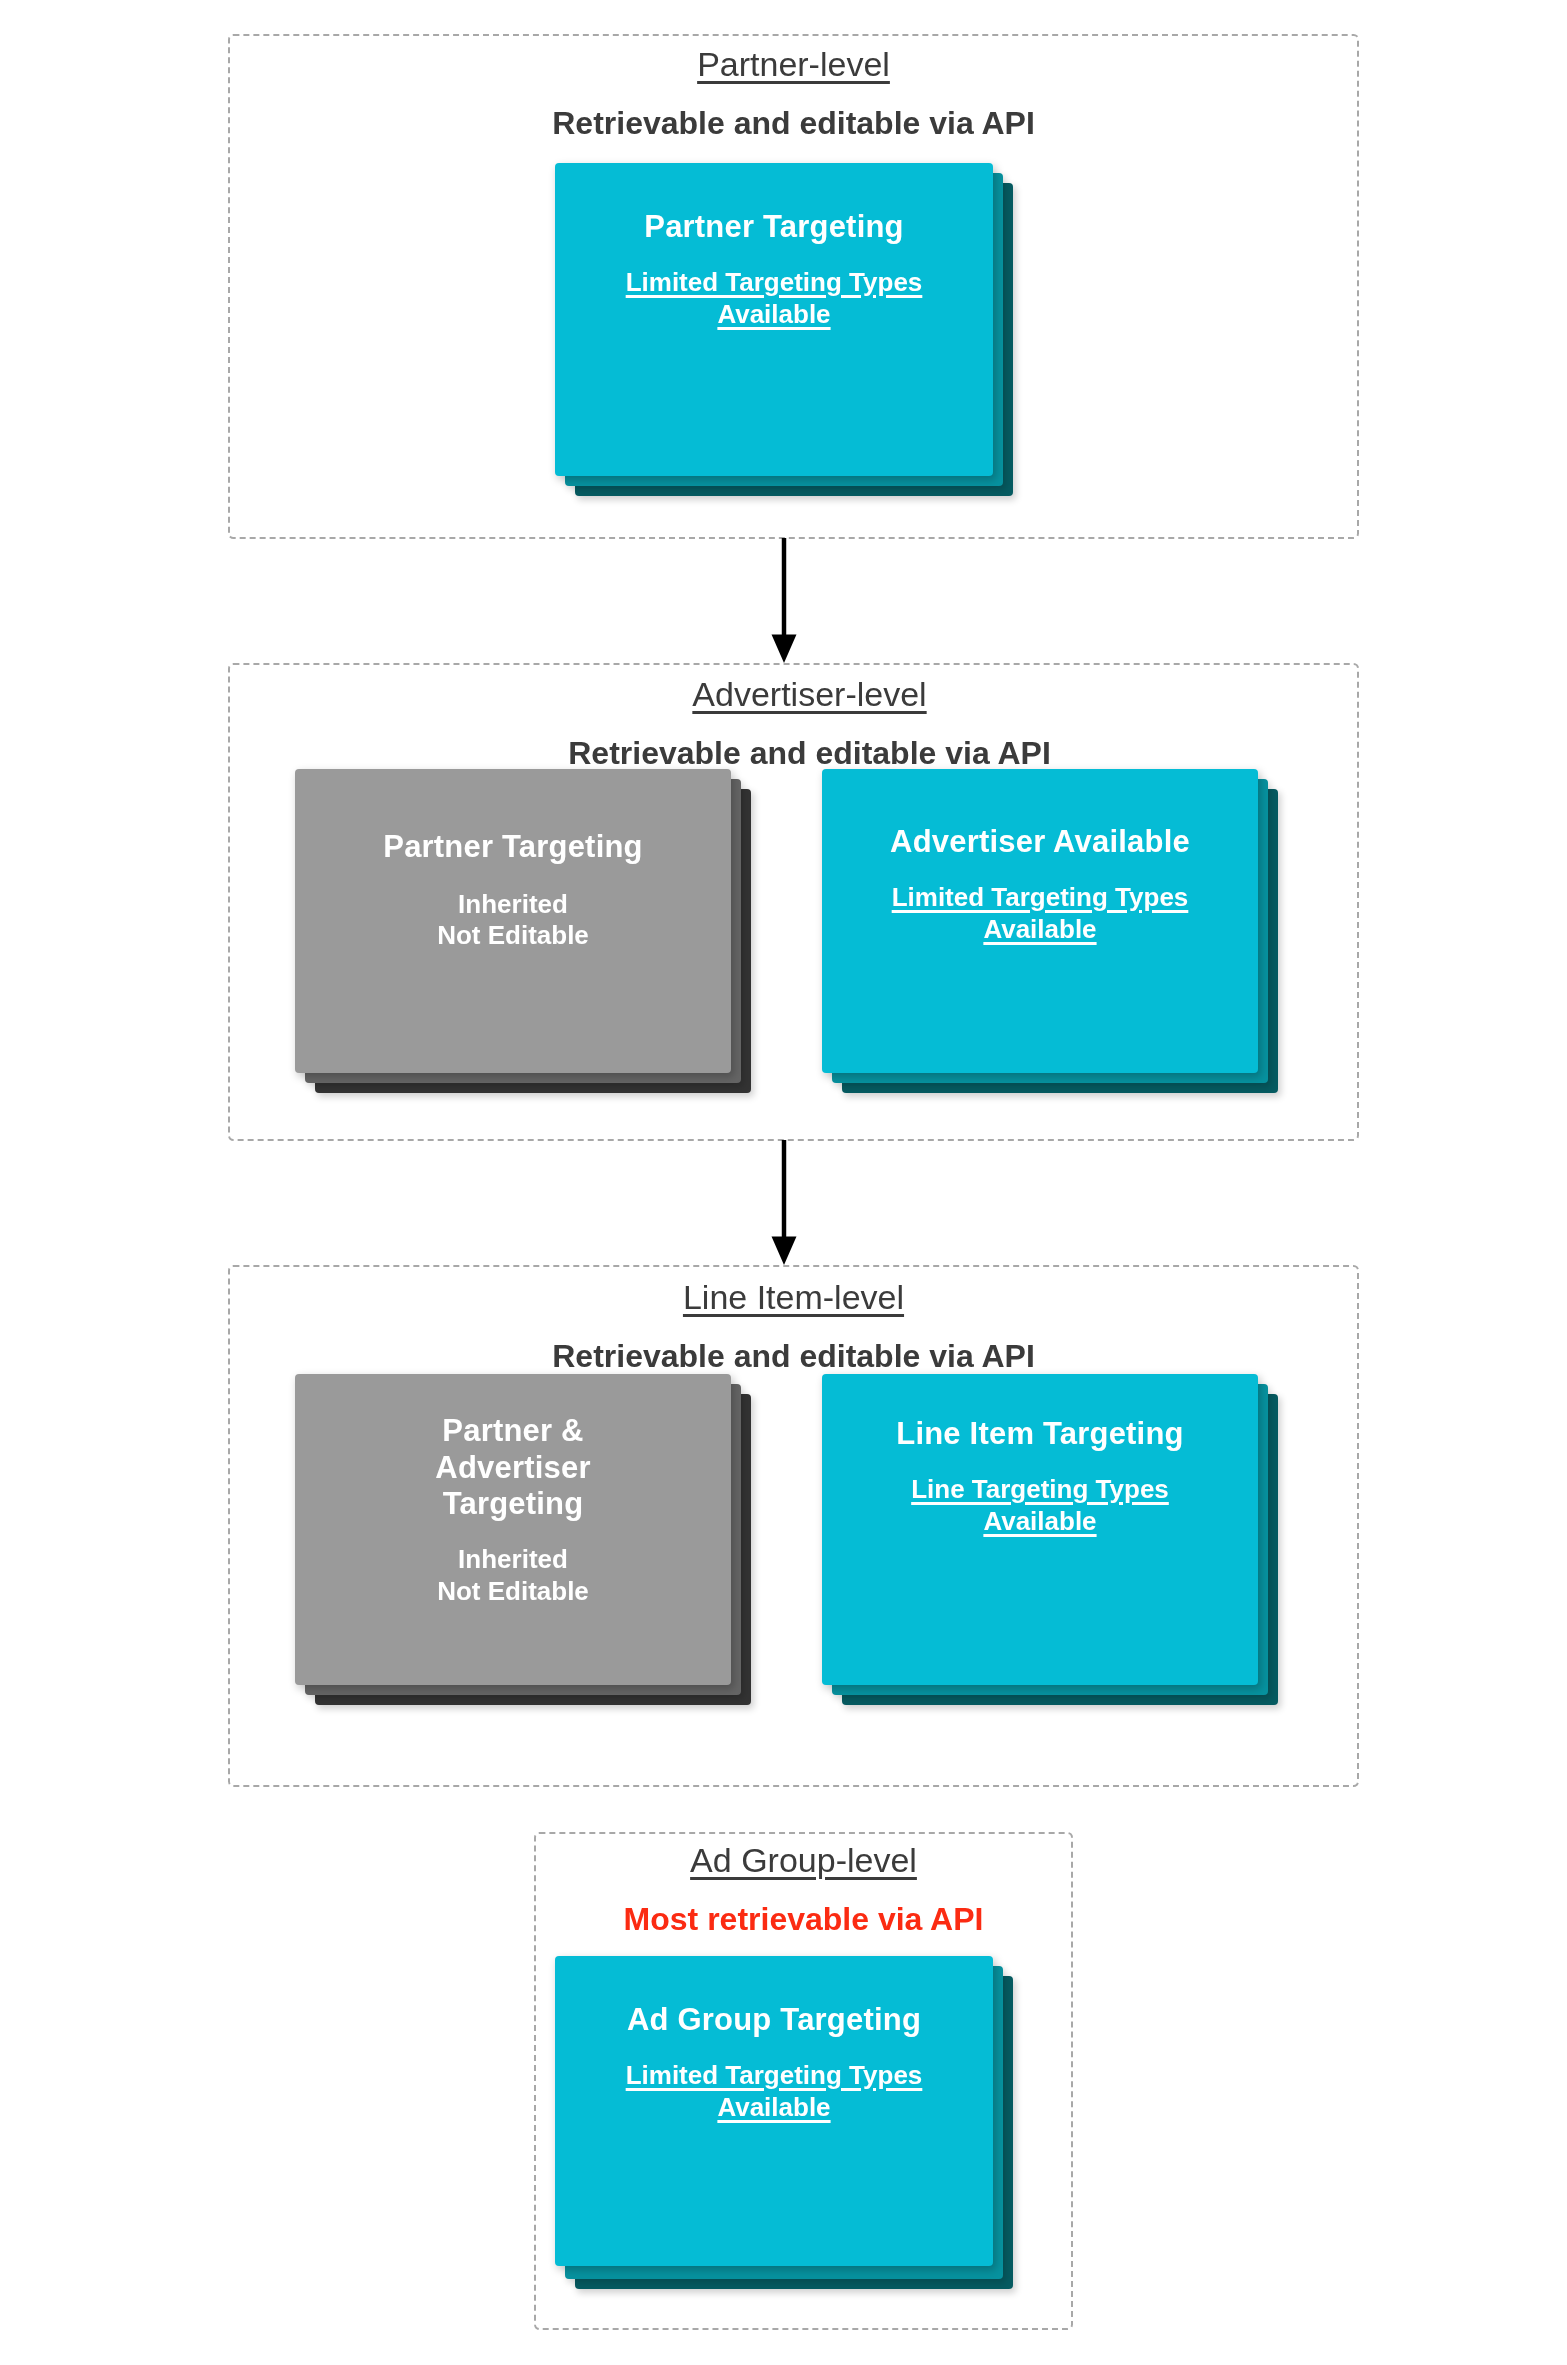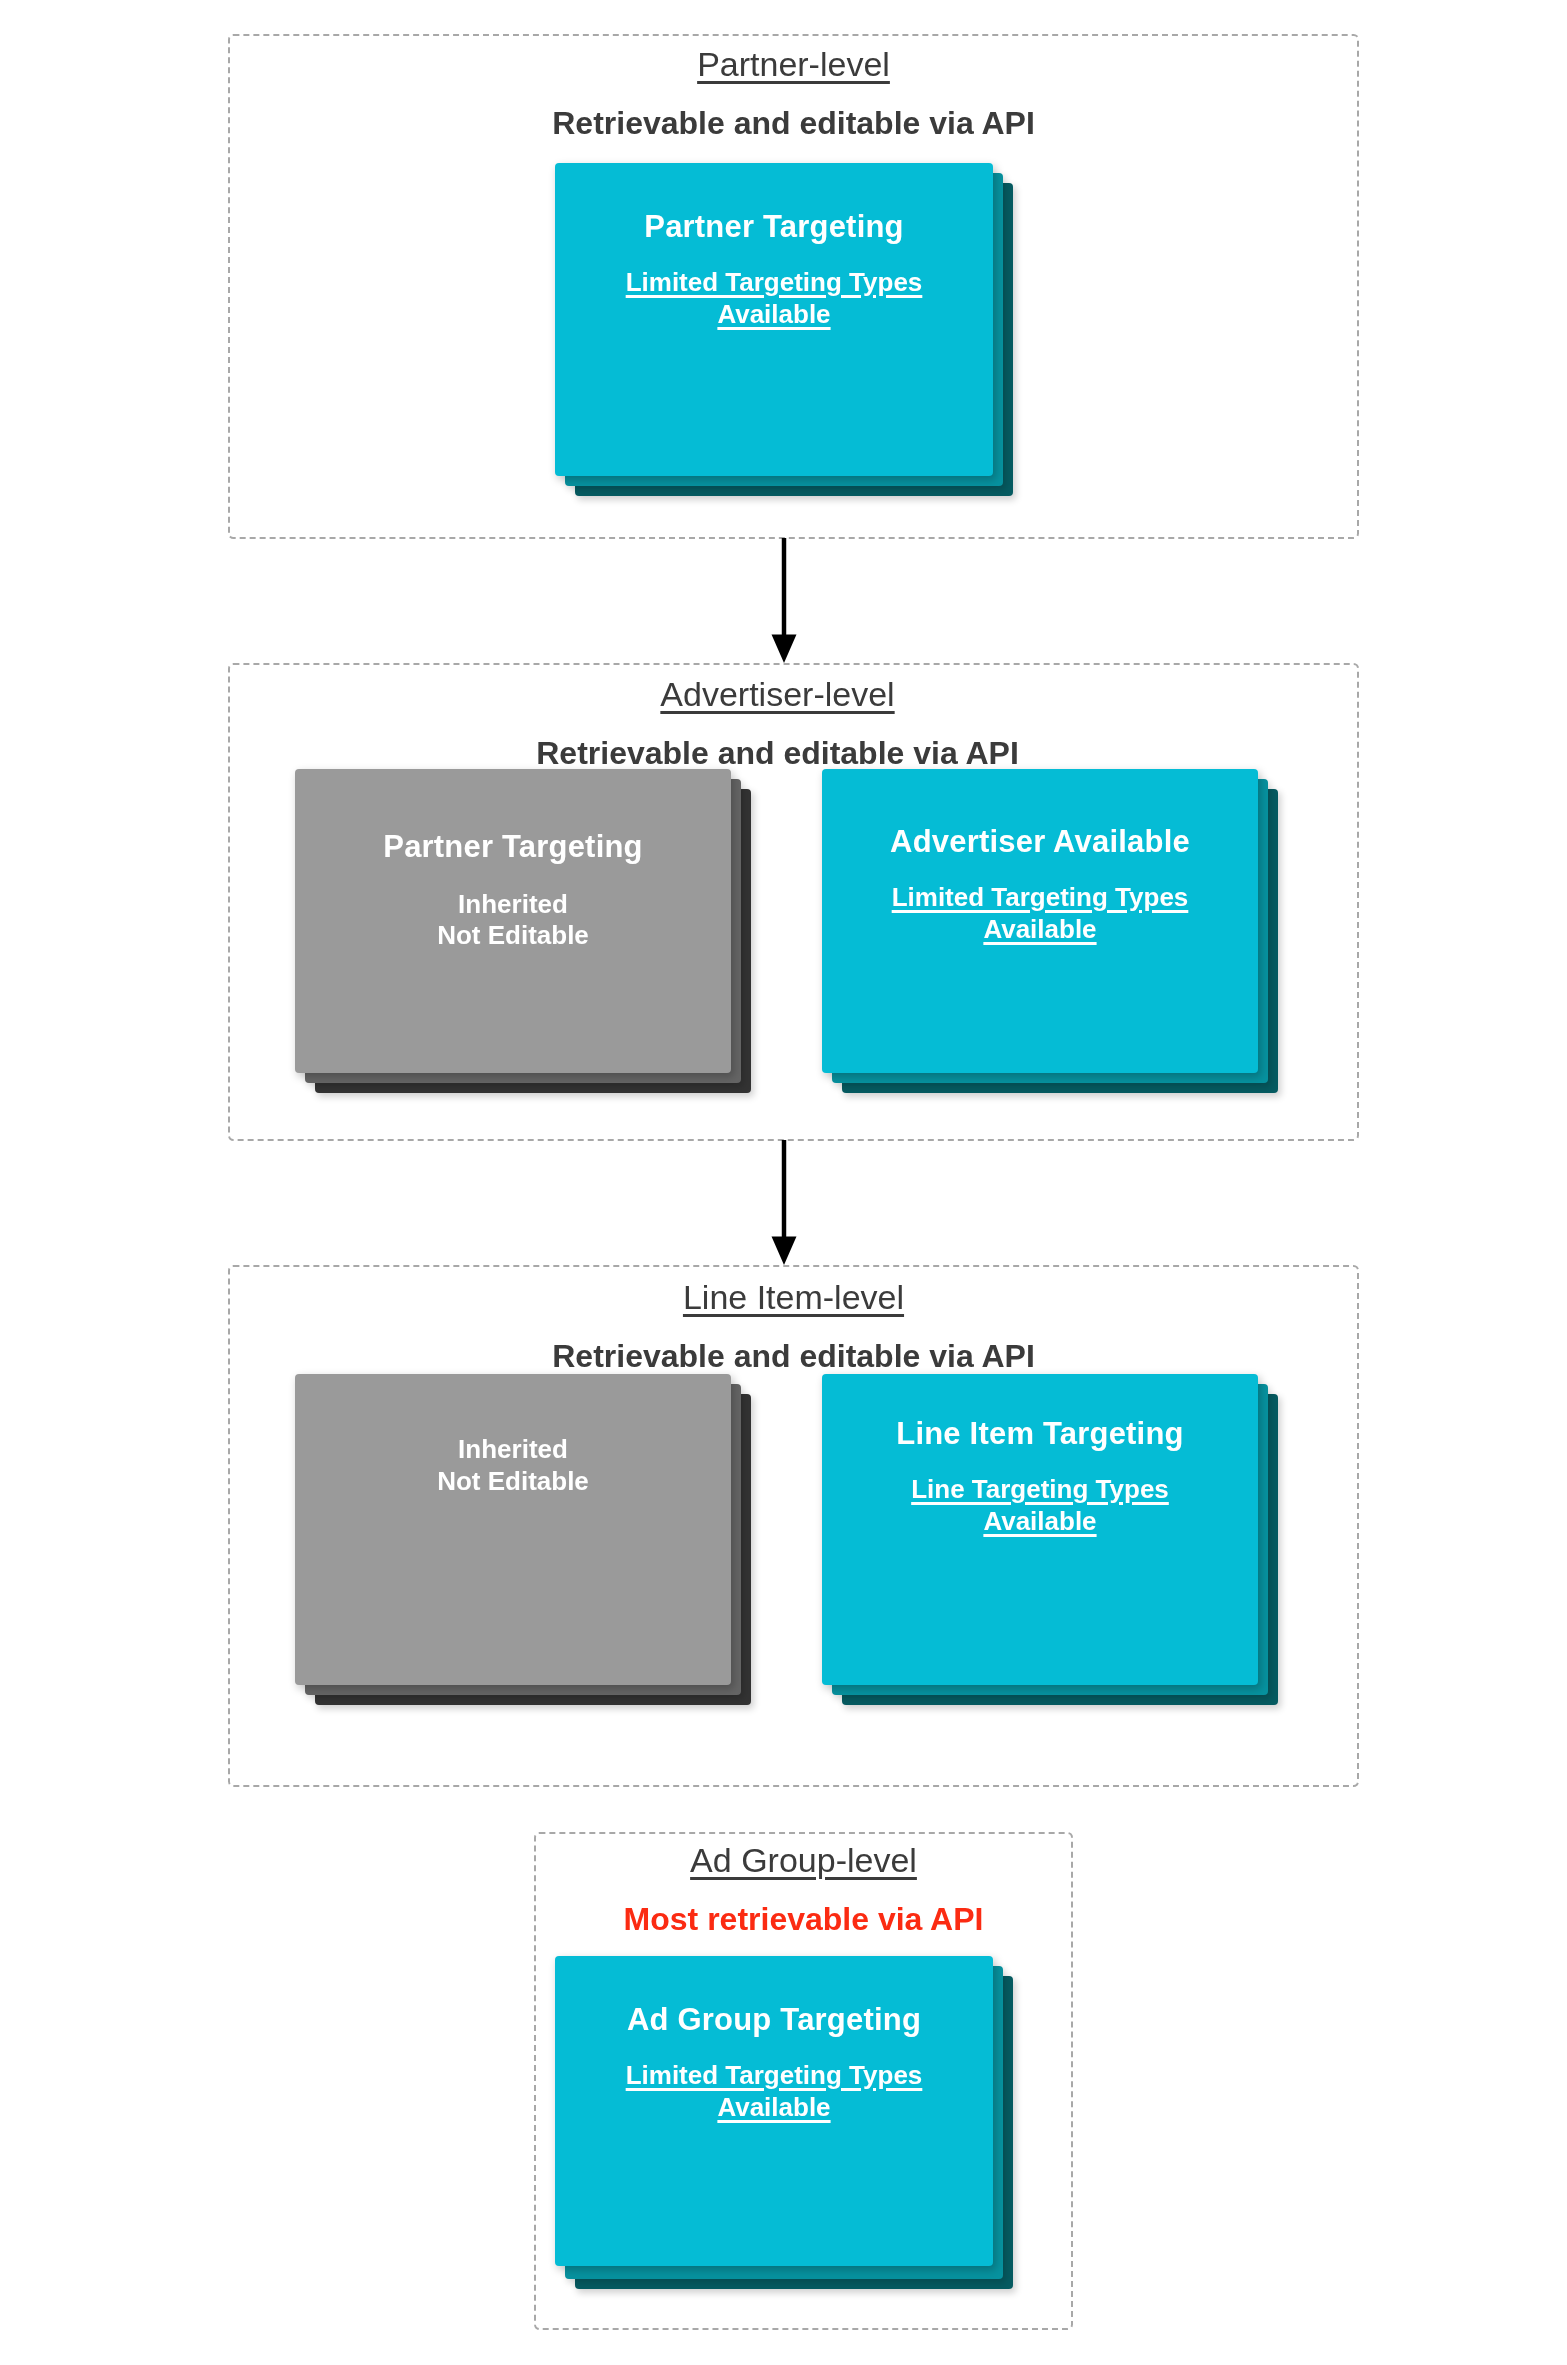--- a/index.html
+++ b/index.html
@@ -151,21 +151,21 @@
 
   <div class="arrow" style="left:766px; top:538px; width:36px; height:125px;">
     <svg width="36" height="125" viewBox="0 0 40 140">
       <line x1="20" y1="0" x2="20" y2="112" stroke="#000000" stroke-width="5"></line>
       <polygon points="6,108 34,108 20,140" fill="#000000"></polygon>
     </svg>
   </div>
 
   <div class="level-box" style="left:228px; top:663px; width:1131px; height:478px;"></div>
 
-  <div class="level-heading" style="left:212px; top:675px; width:1131px;">
+  <div class="level-heading" style="left:244px; top:675px; width:1131px;">
     <span class="level-title">Advertiser-level</span>
     <span class="level-subtitle">Retrievable and editable via API</span>
   </div>
 
   <div class="card-stack grey" style="left:295px; top:769px; width:457px; height:350px;">
     <div class="card-layer back" style="width:436px; height:304px;"></div>
     <div class="card-layer mid" style="width:436px; height:304px;"></div>
     <div class="card-layer front" style="width:436px; height:304px; padding-top:60px;">
       <div class="card-title">Partner Targeting</div>
       <div class="card-sub" style="margin-top:23px;">
@@ -198,20 +198,21 @@
 
   <div class="level-heading" style="left:228px; top:1278px; width:1131px;">
     <span class="level-title">Line Item-level</span>
     <span class="level-subtitle">Retrievable and editable via API</span>
   </div>
 
   <div class="card-stack grey" style="left:295px; top:1374px; width:457px; height:357px;">
     <div class="card-layer back" style="width:436px; height:311px;"></div>
     <div class="card-layer mid" style="width:436px; height:311px;"></div>
     <div class="card-layer front" style="width:436px; height:311px; padding-top:39px;">
+      <div class="card-title" style="max-width:304px;">Partner &amp; Advertiser Targeting</div>
       <div class="card-sub" style="margin-top:21.4px;">
         <span>Inherited</span><br>
         <span>Not Editable</span>
       </div>
     </div>
   </div>
 
   <div class="card-stack cyan" style="left:822px; top:1374px; width:457px; height:357px;">
     <div class="card-layer back" style="width:436px; height:311px;"></div>
     <div class="card-layer mid" style="width:436px; height:311px;"></div>

